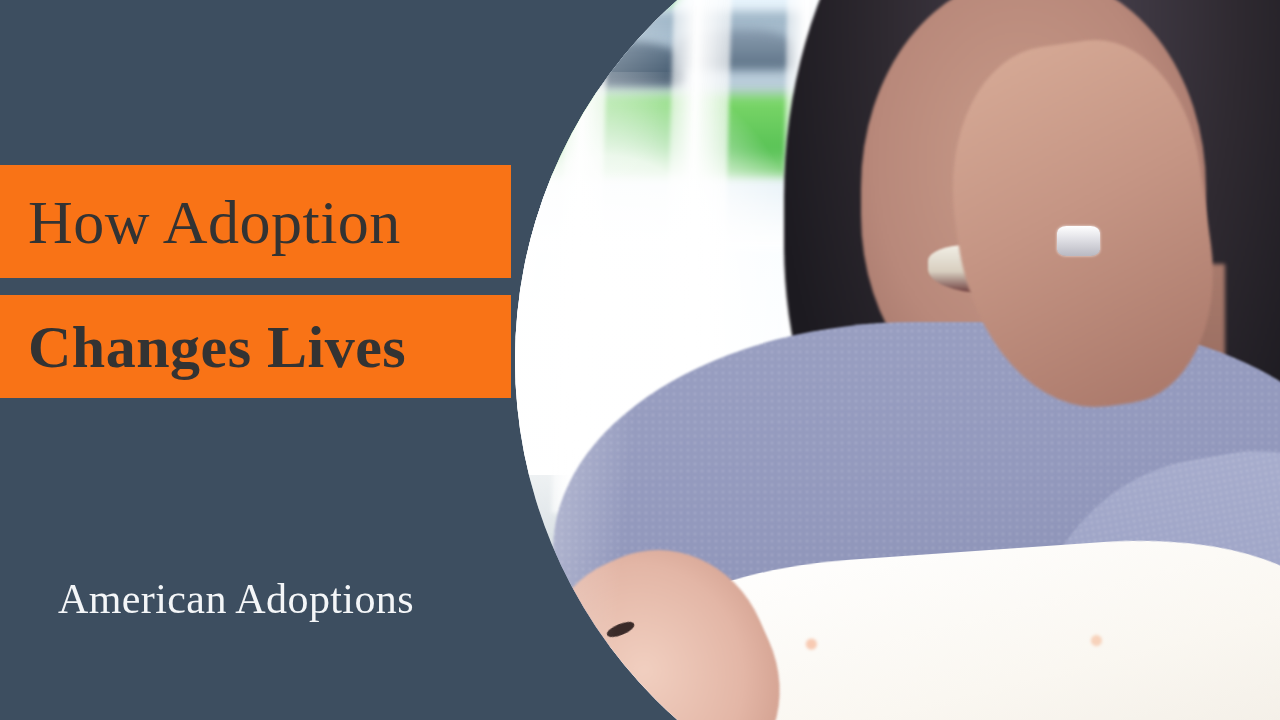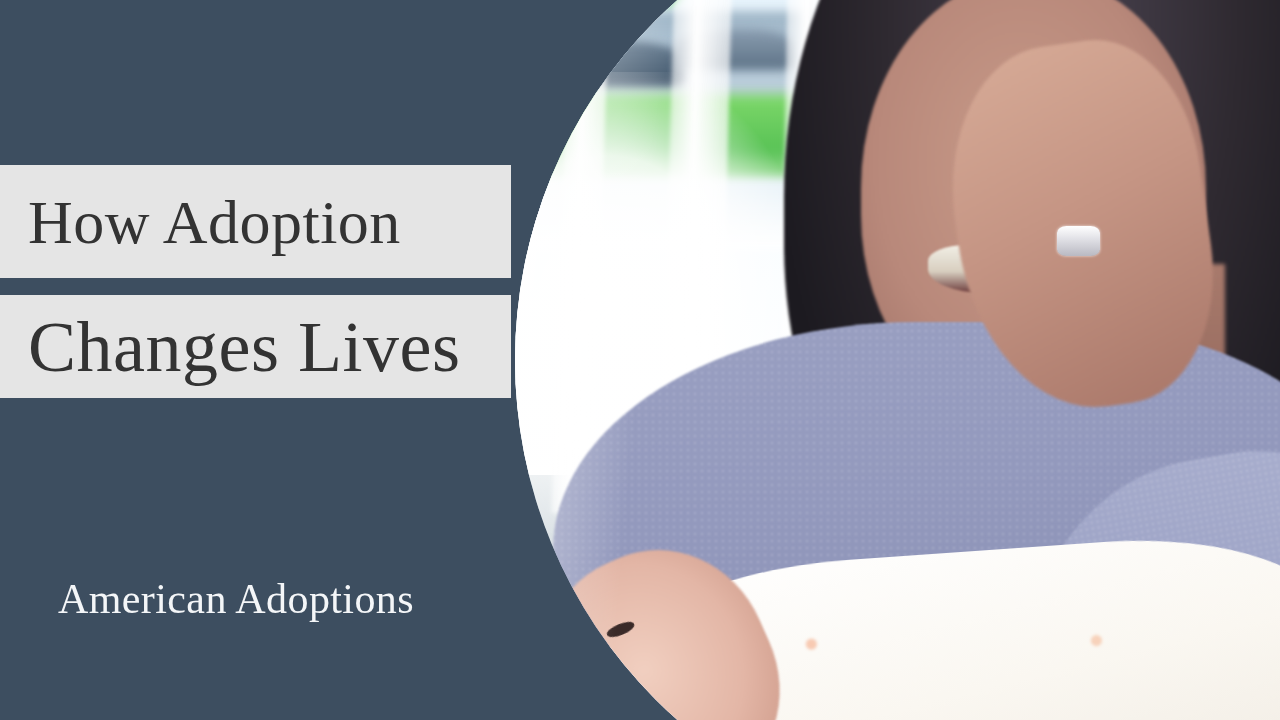--- a/index.html
+++ b/index.html
@@ -332,36 +332,36 @@
     inset: 0;
     border-radius: 50%;
     background: linear-gradient(95deg, rgba(255,255,255,.92) 0%, rgba(255,255,255,.35) 7%, rgba(255,255,255,0) 16%);
     pointer-events: none;
   }
 
   
   .banner {
     position: absolute;
     left: 0;
-    background: #e5e5e5;
+    background: #f97316;
     display: flex;
     align-items: center;
     z-index: 5;
   }
   .banner-1 { top: 165px; width: 511px; height: 113px; }
   .banner-2 { top: 295px; width: 511px; height: 103px; }
   .banner-text {
     color: #333333;
     font-size: 62px;
     line-height: 1;
     letter-spacing: .5px;
     padding-left: 28px;
     white-space: nowrap;
   }
-  .banner-2 .banner-text { font-size: 72px; }
+  .banner-2 .banner-text { font-size: 60px; font-weight: bold; }
 
   .divider-band {
     position: absolute;
     left: 0;
     top: 278px;
     width: 506px;
     height: 17px;
     background: #3d4e60;
     z-index: 6;
   }

